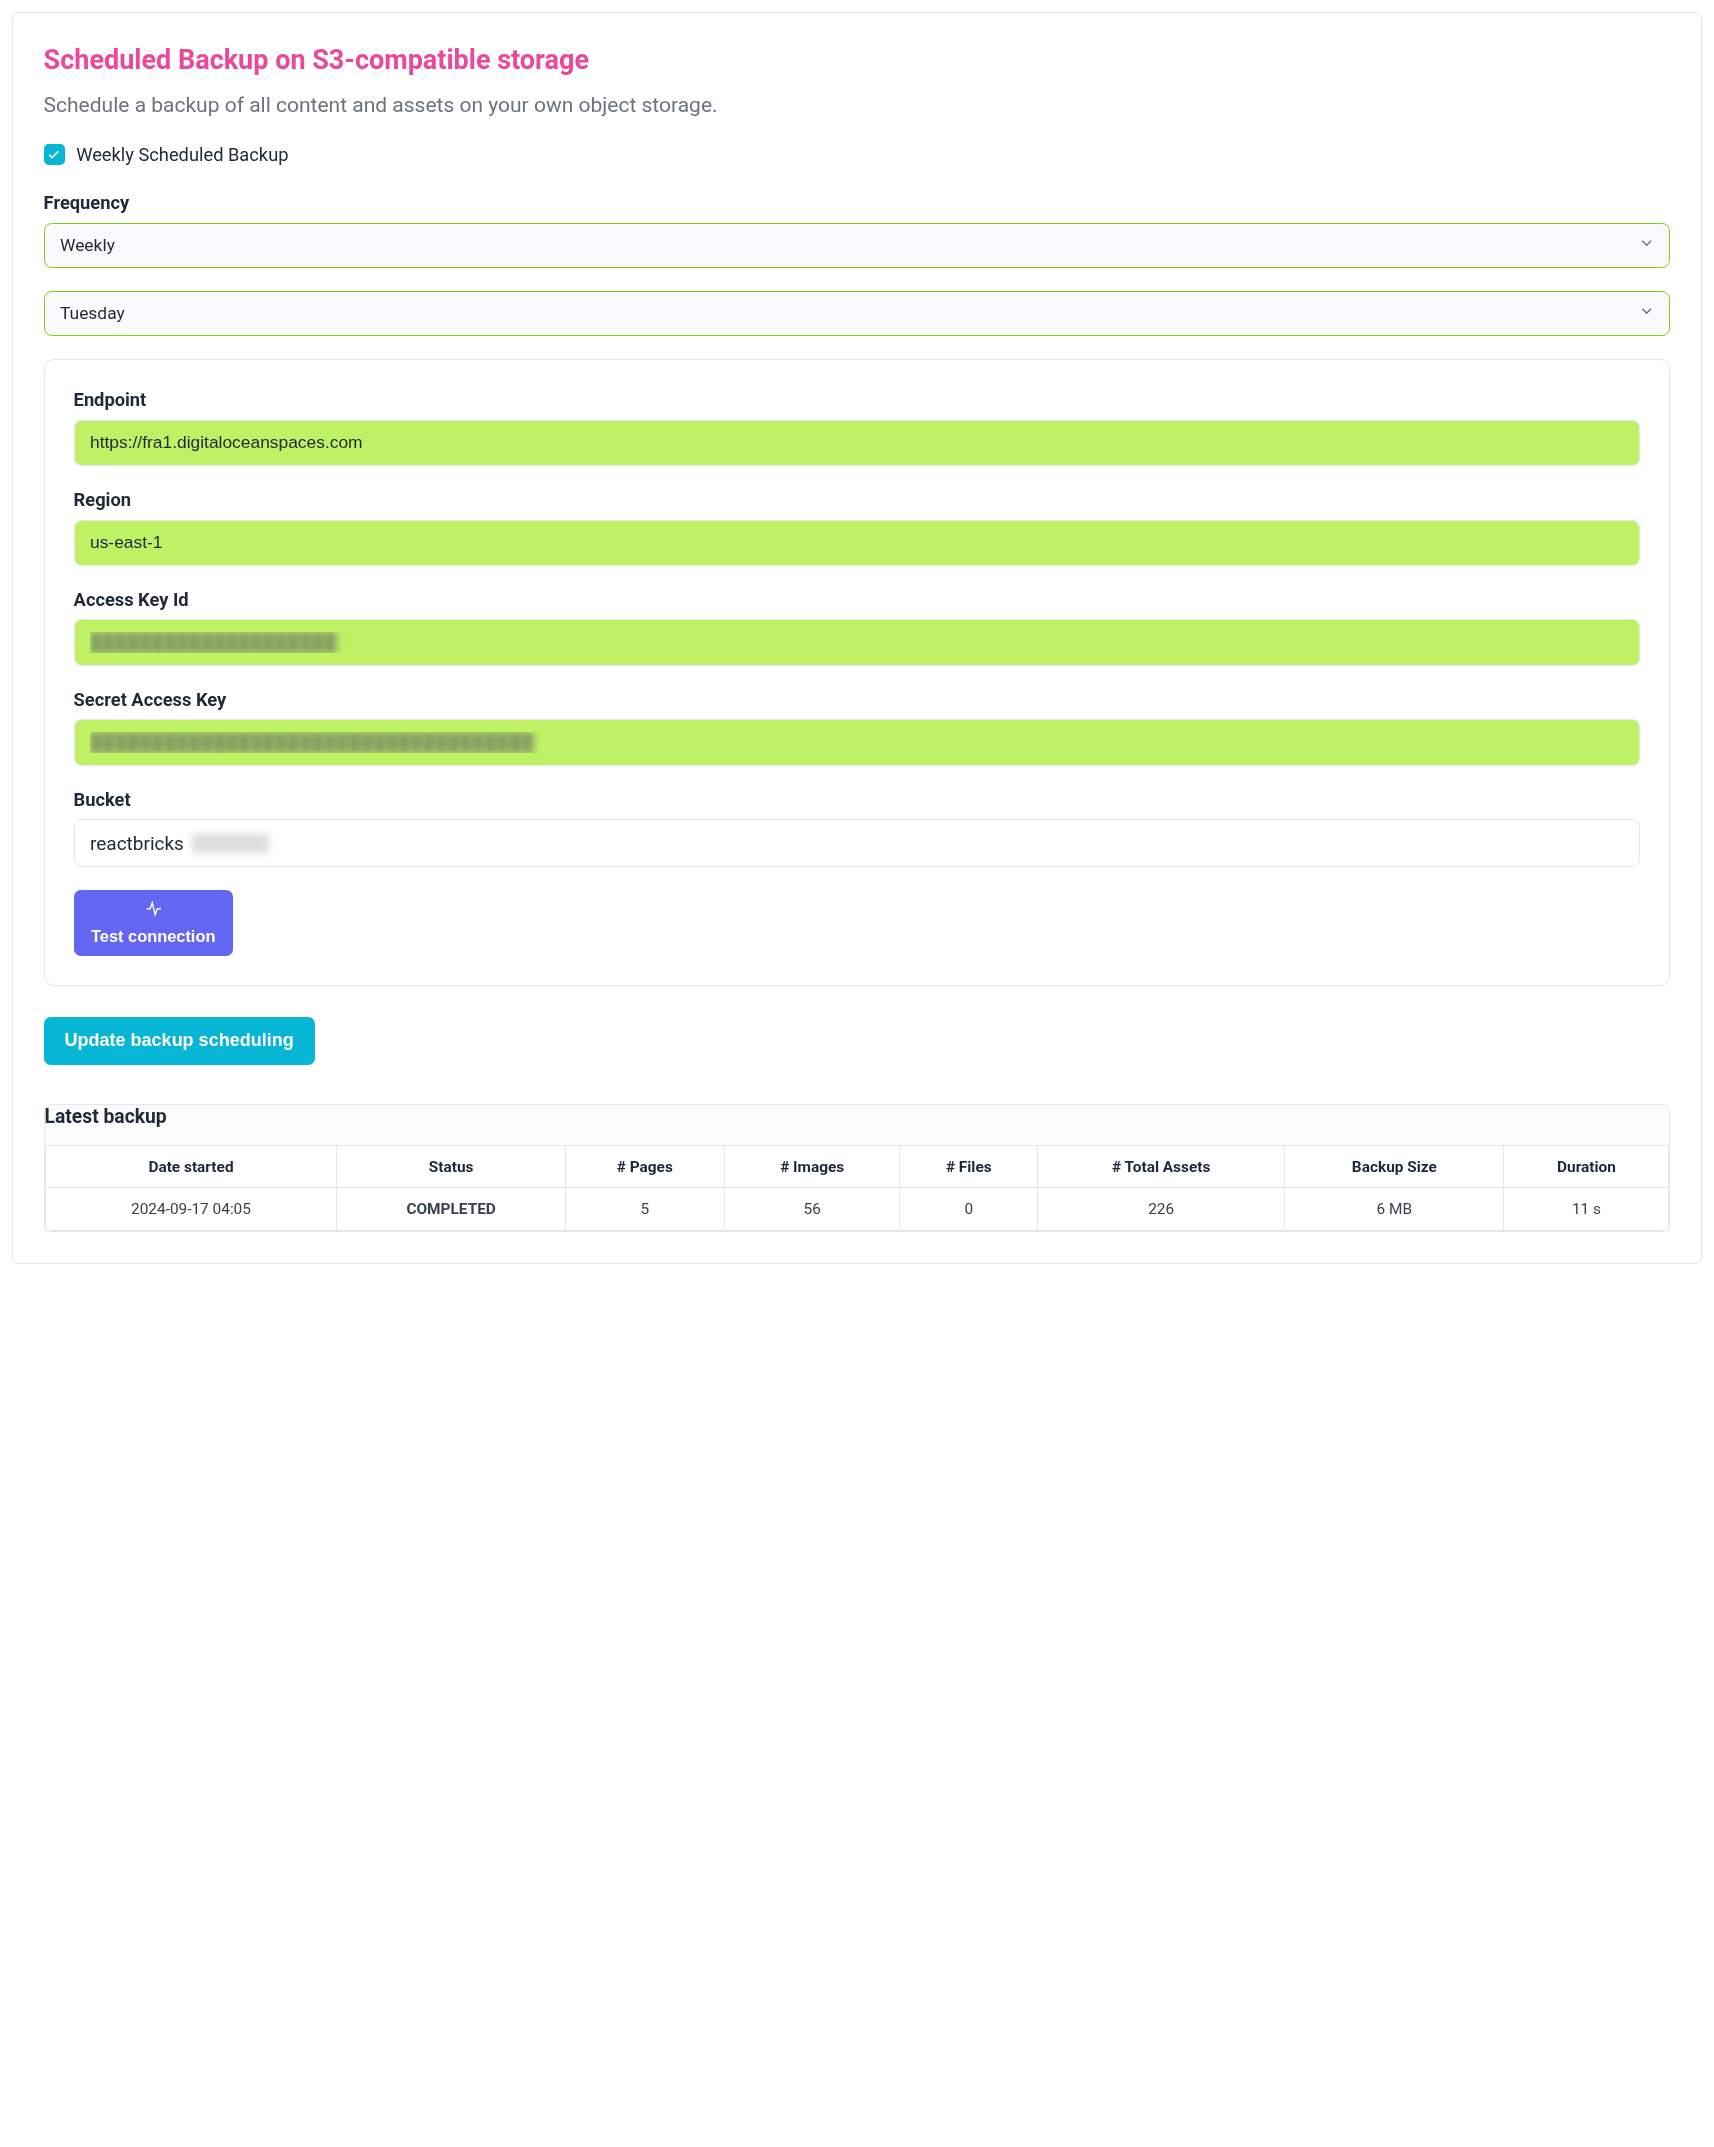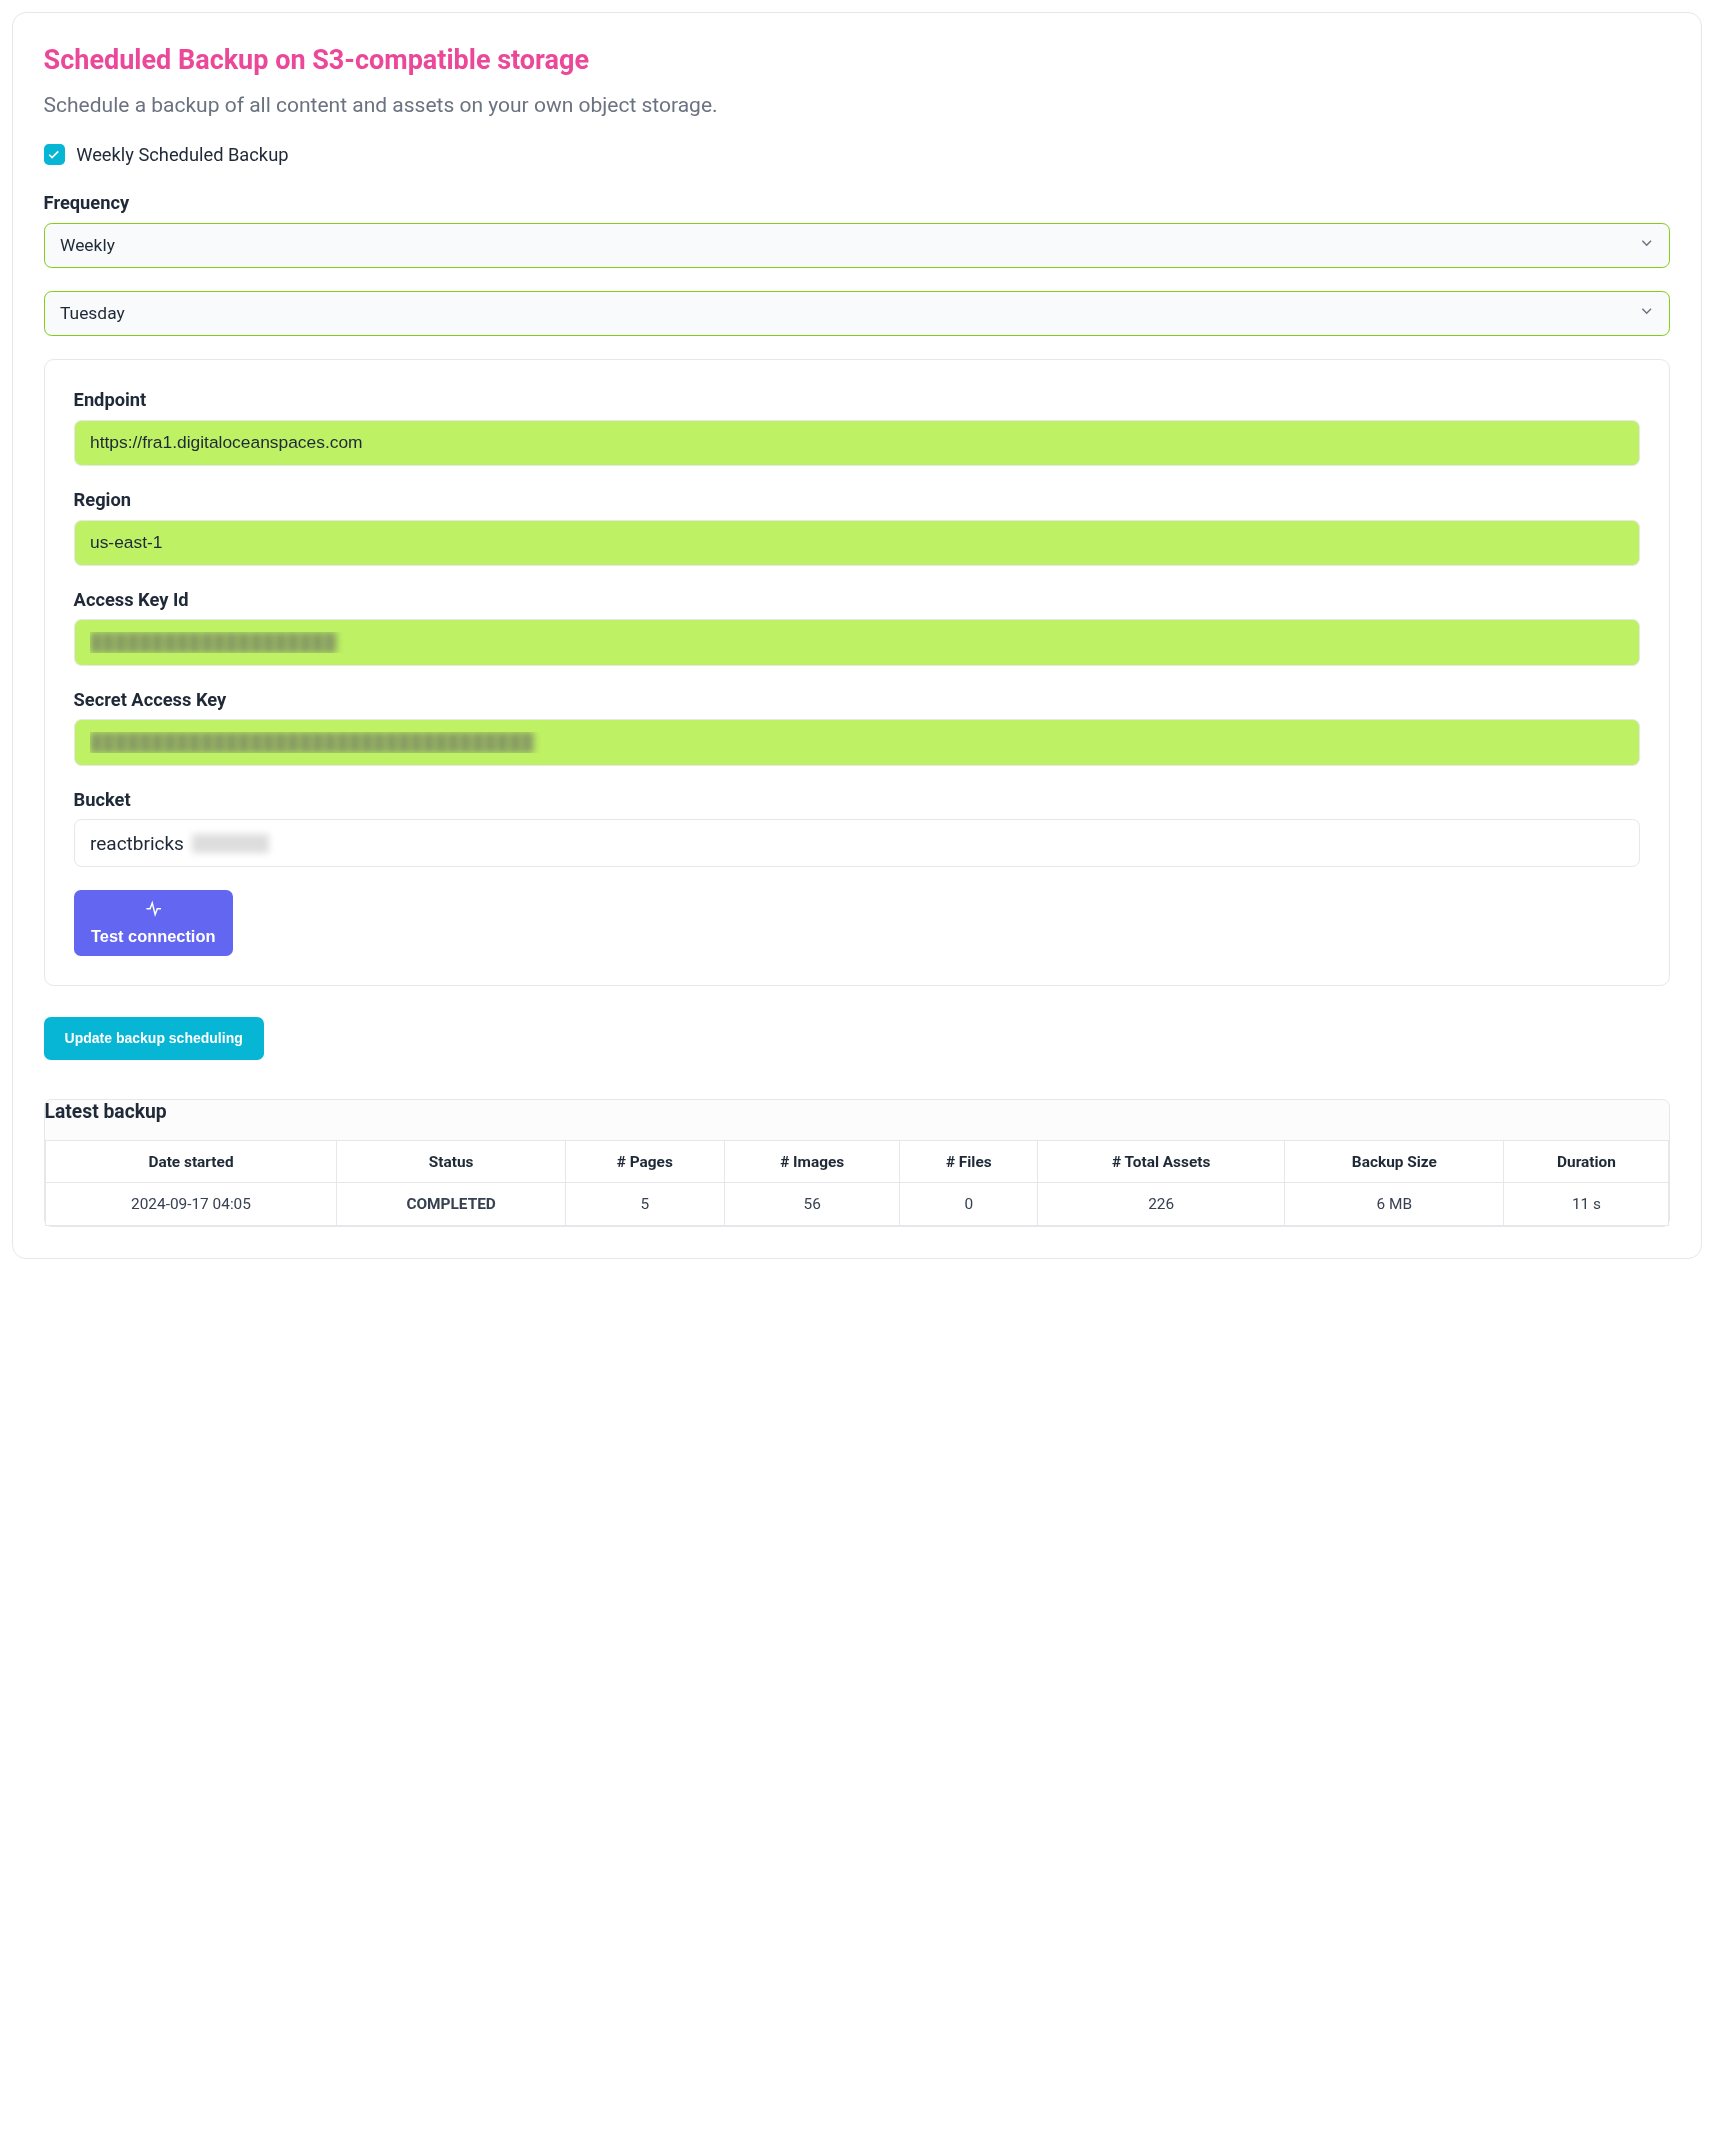--- a/index.html
+++ b/index.html
@@ -8,21 +8,21 @@
       box-sizing: border-box;
     }
     body {
       font-family: -apple-system, BlinkMacSystemFont, "Segoe UI", Roboto, "Helvetica Neue", Arial, sans-serif;
       background: #ffffff;
       color: #1a1a1a;
       padding: 11.6px;
     }
     .container {
       border: 1px solid #e5e7eb;
-      border-radius: 14px;
+      border-radius: 6px;
       padding: 31px;
       max-width: 1699px;
       margin: 0 auto;
     }
     .page-title {
       font-size: 27px;
       font-weight: 700;
       color: #ec4899;
       margin-bottom: 17.4px;
     }
@@ -158,21 +158,21 @@
       width: 17.4px;
       height: 17.4px;
       stroke: white;
       fill: none;
       stroke-width: 2;
     }
     .btn-update {
       background: #06b6d4;
       color: white;
       padding: 13.5px 21px;
-      font-size: 14px;
+      font-size: 18px;
       margin-bottom: 39px;
     }
     .latest-backup-box {
       border: 1px solid #e5e7eb;
       border-radius: 7.7px;
       background: #fcfcfc;
     }
     .latest-backup-title {
       font-size: 19.3px;
       font-weight: 700;

